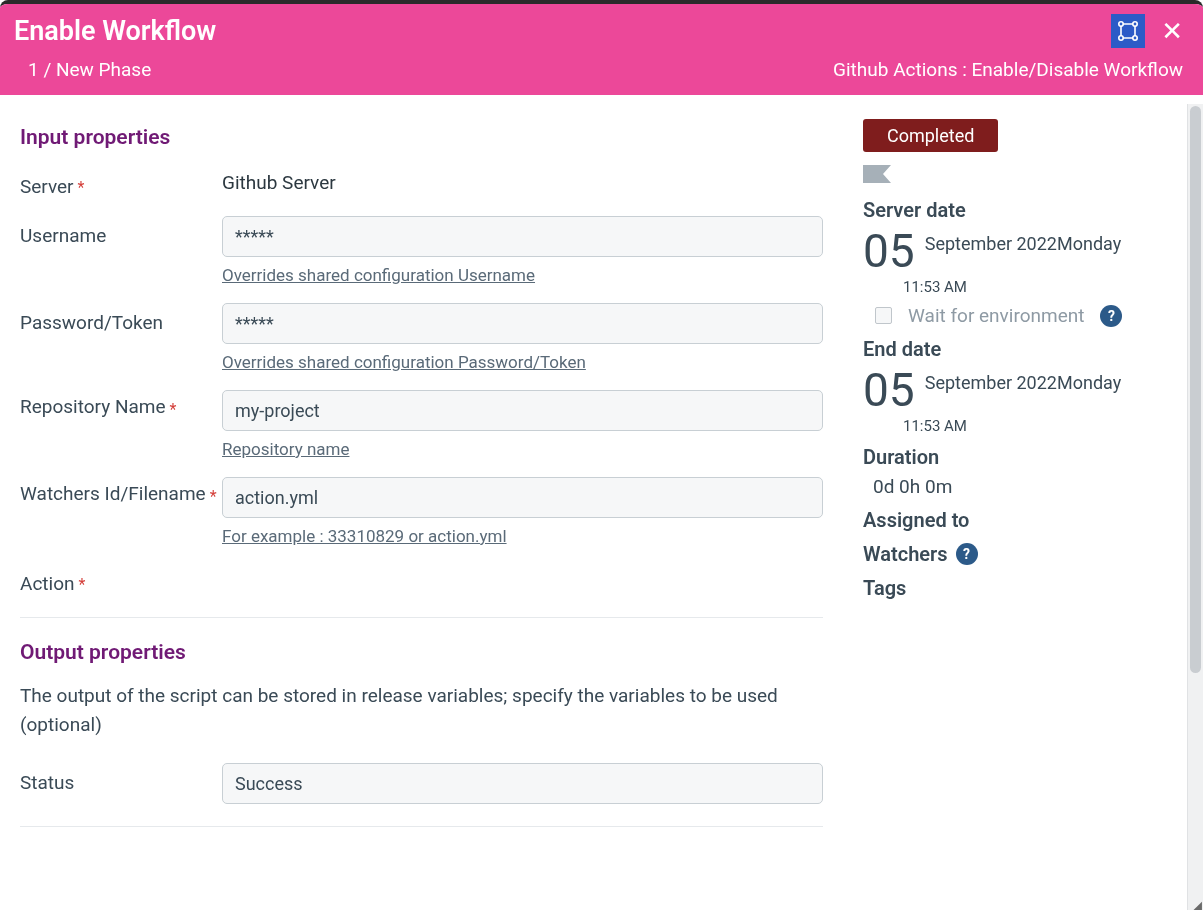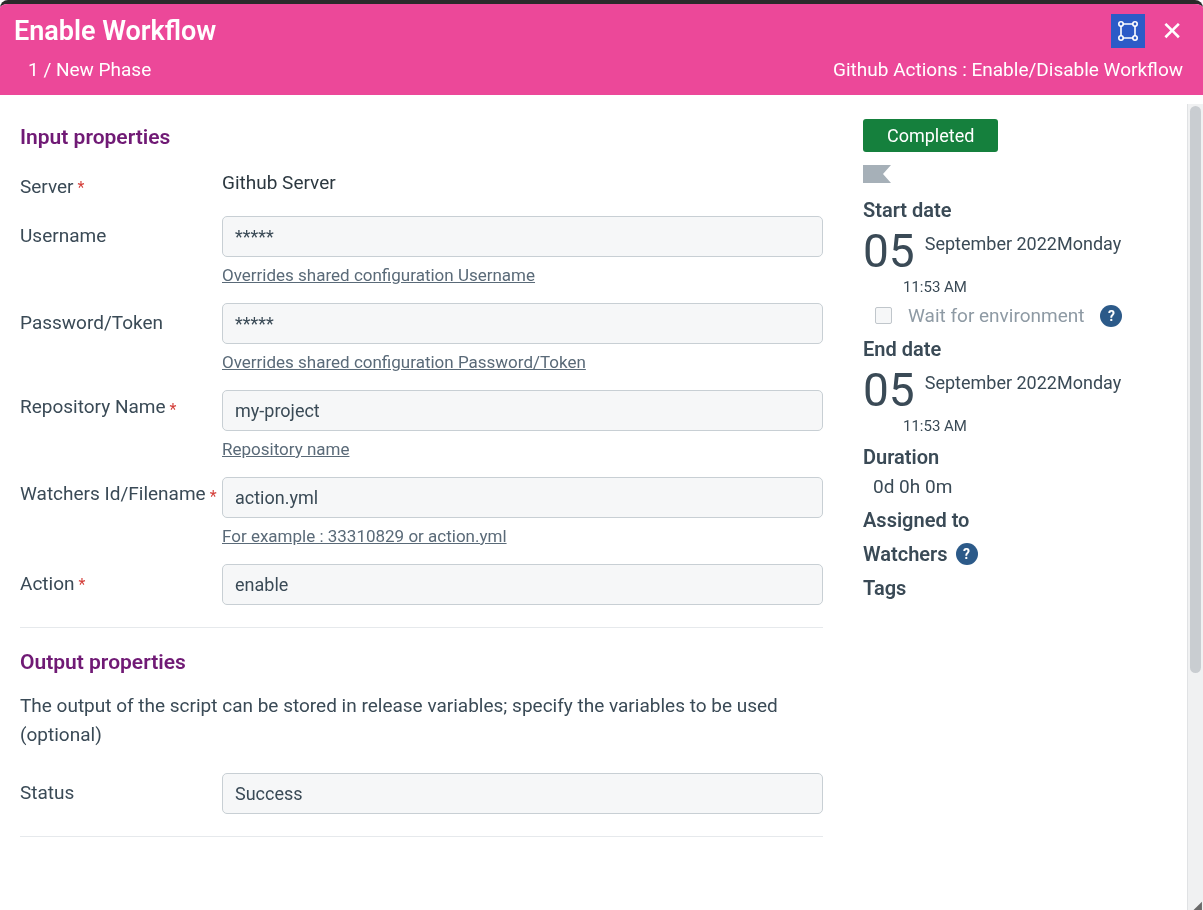--- a/index.html
+++ b/index.html
@@ -121,21 +121,21 @@
     }
     .desc-text {
       font-size: 19px;
       color: #3a4a56;
       margin-bottom: 24px;
       line-height: 1.5;
     }
     
     .badge-completed {
       display: inline-block;
-      background: #15803d;
+      background: #7f1d1d;
       color: #fff;
       font-size: 18px;
       padding: 6px 24px;
       border-radius: 3px;
       margin-bottom: 12px;
     }
     .flag-icon {
       color: #a6b0b8;
       font-size: 20px;
       margin-bottom: 8px;
@@ -313,23 +313,20 @@
       <div class="form-control">
         <input class="text-input" type="text" value="action.yml" style="">
         <div class="help-text">For example : 33310829 or action.yml</div>
       </div>
     </div>
 
     <div class="form-row">
       <div class="form-label">
         <span>Action</span><span class="required">*</span>
       </div>
-      <div class="form-control">
-        <input class="text-input" type="text" value="enable" style="">
-      </div>
     </div>
 
     <hr class="divider">
 
     <div class="section-title">Output properties</div>
     <div class="desc-text">The output of the script can be stored in release variables; specify the variables to be used (optional)</div>
 
     <div class="form-row">
       <div class="form-label">Status</div>
       <div class="form-control">
@@ -342,21 +339,21 @@
   </div>
 
   <div class="sidebar">
     <div class="badge-completed">Completed</div>
     <span class="flag-icon">
       <svg width="28" height="18" viewBox="0 0 28 18">
             <path d="M0 0 H28 L20 9 L28 18 H0 Z" fill="#a6b0b8"></path>
           </svg>
     </span>
 
-    <div class="side-heading">Start date</div>
+    <div class="side-heading">Server date</div>
     <div class="date-block">
       <div class="date-big">05</div>
       <div class="date-meta">
         <span>September 2022</span>
         <span>Monday</span>
       </div>
     </div>
     <div class="date-time">11:53 AM</div>
 
     <div class="wait-env">

